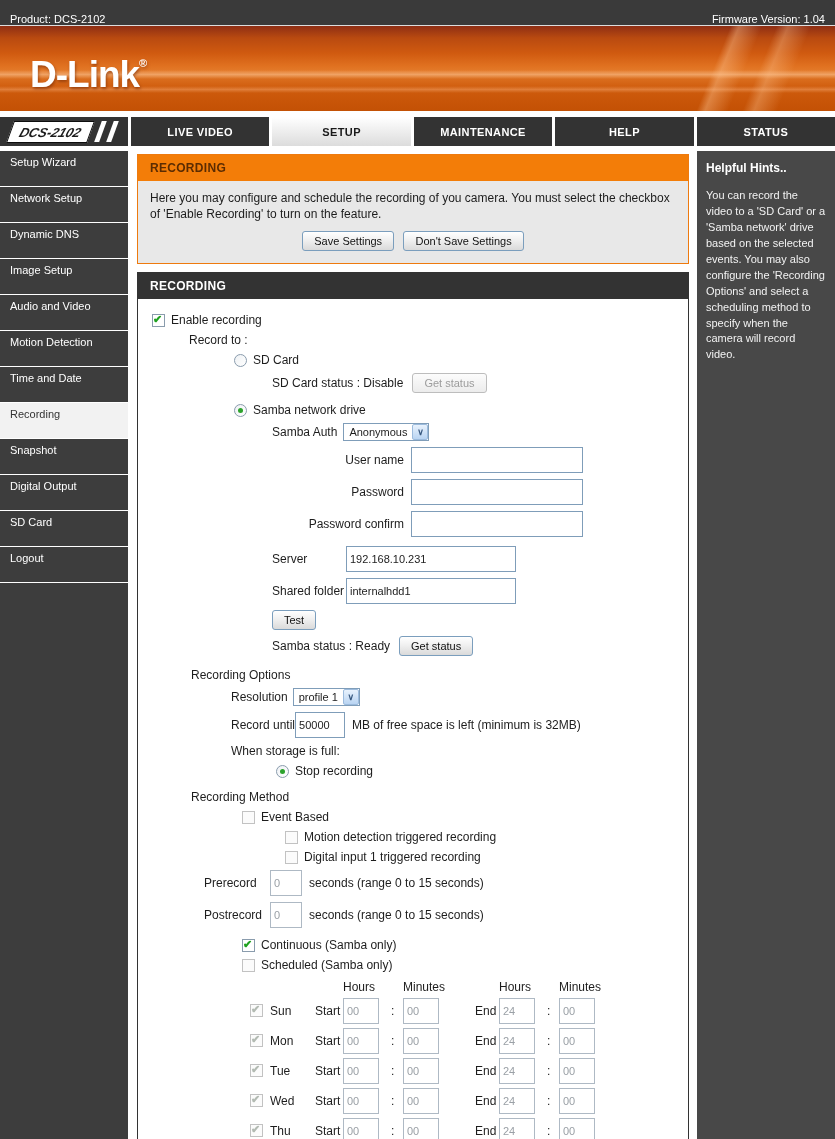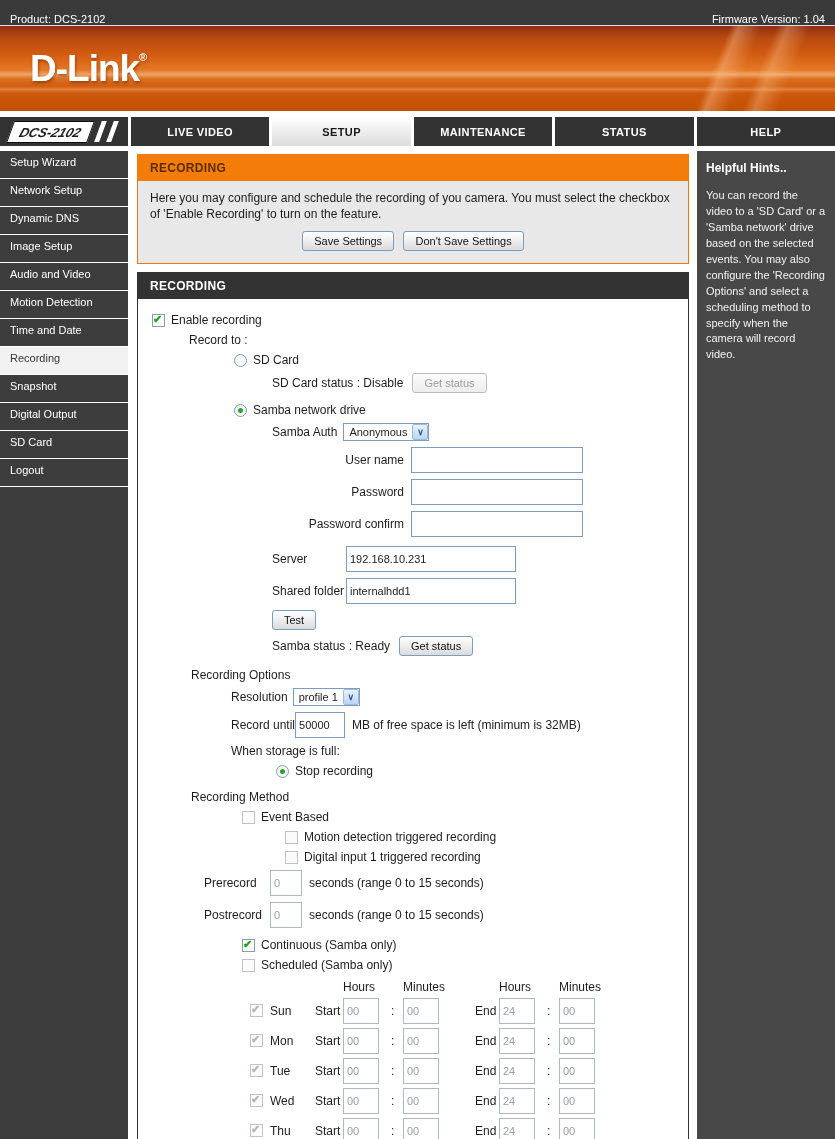--- a/index.html
+++ b/index.html
@@ -29,21 +29,21 @@
   }
   .banner .streak2 {
     position:absolute; left:0; right:0; top:60px; height:7px;
     background:linear-gradient(180deg,rgba(255,255,255,0),rgba(255,190,140,.35),rgba(255,255,255,0));
   }
   .banner .rays {
     position:absolute; right:-30px; top:-10px; width:240px; height:120px;
     background:linear-gradient(112deg,transparent 38%,rgba(255,200,150,.4) 41%,transparent 49%,transparent 54%,rgba(255,200,150,.35) 58%,transparent 66%);
   }
   .logo {
-    position:absolute; left:30px; top:22px; color:#fff;
+    position:absolute; left:30px; top:28px; color:#fff;
     font-weight:bold; font-size:37px; letter-spacing:-1px;
     text-shadow:1px 2px 3px rgba(110,35,0,.55);
   }
   .logo sup { font-size:11px; vertical-align:20px; letter-spacing:0; }
 
   
   .navrow { height:29px; display:flex; background:#fff; margin-top:6px; }
   .nav-model {
     width:128px; flex-shrink:0; background:#333; display:flex; align-items:center;
   }
@@ -60,21 +60,21 @@
     flex:1; margin-left:3px; background:#333; color:#fff;
     font-size:11px; font-weight:bold; letter-spacing:.4px;
     display:flex; align-items:center; justify-content:center; cursor:pointer;
   }
   .nav-tab.active { background:linear-gradient(180deg,#ffffff,#dcdcdc); color:#1a1a1a; }
 
   
   .main { display:flex; min-height:945px; margin-top:5px; background:#fff; }
   .sidebar { width:128px; flex-shrink:0; background:#3d3d3d; }
   .side-item {
-    height:28px; line-height:23px; color:#fff; font-size:11px;
+    height:36px; line-height:23px; color:#fff; font-size:11px;
     padding-left:10px; border-bottom:1px solid #fff; cursor:pointer; white-space:nowrap;
   }
   .side-item.active { background:#f2f2f2; color:#333; }
 
   .content { flex:1; padding:2px 8px 0 9px; background:#fff; }
 
   .hints {
     width:138px; flex-shrink:0; background:#484848; color:#fff;
     padding:10px 9px;
   }
@@ -190,22 +190,22 @@
 
 <div class="navrow">
   <div class="nav-model">
     <div class="badge"><span>DCS-2102</span></div>
     <div class="slash"></div>
     <div class="slash"></div>
   </div>
   <div class="nav-tab">LIVE VIDEO</div>
   <div class="nav-tab active">SETUP</div>
   <div class="nav-tab">MAINTENANCE</div>
+  <div class="nav-tab">HELP</div>
   <div class="nav-tab">STATUS</div>
-  <div class="nav-tab">HELP</div>
 </div>
 
 <div class="main">
 
   <div class="sidebar">
     <div class="side-item">Setup Wizard</div>
     <div class="side-item">Network Setup</div>
     <div class="side-item">Dynamic DNS</div>
     <div class="side-item">Image Setup</div>
     <div class="side-item">Audio and Video</div>

